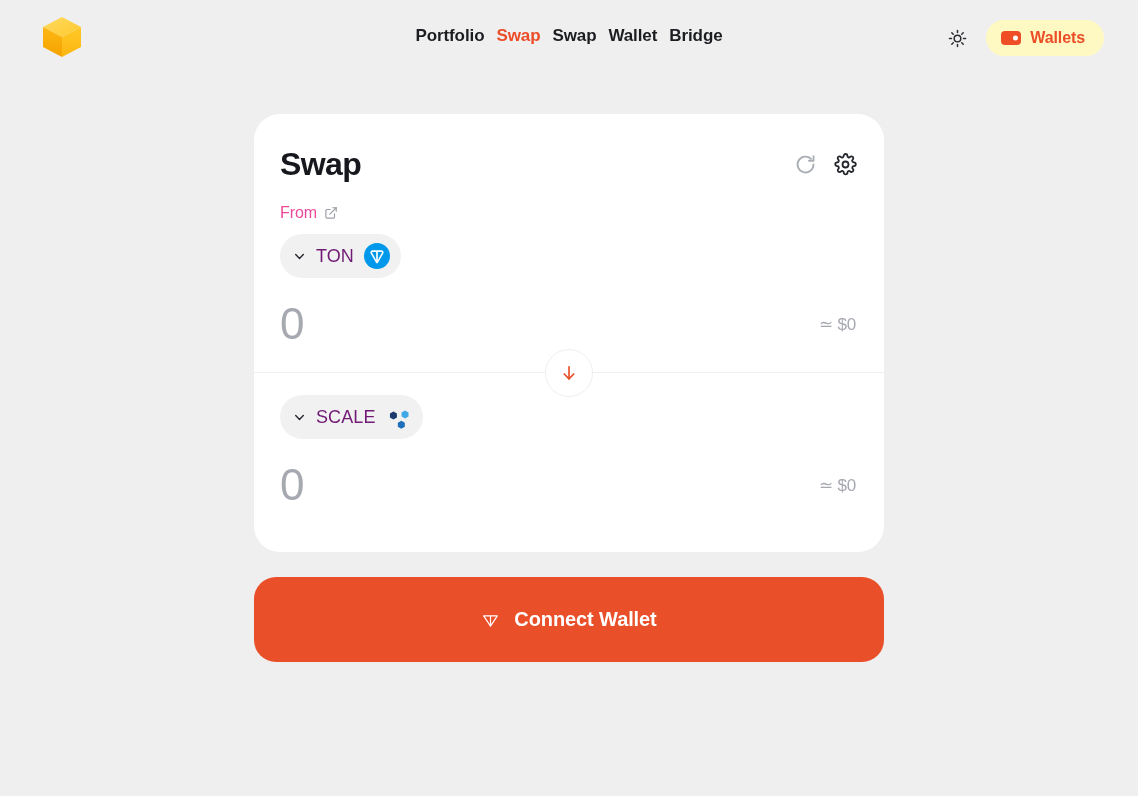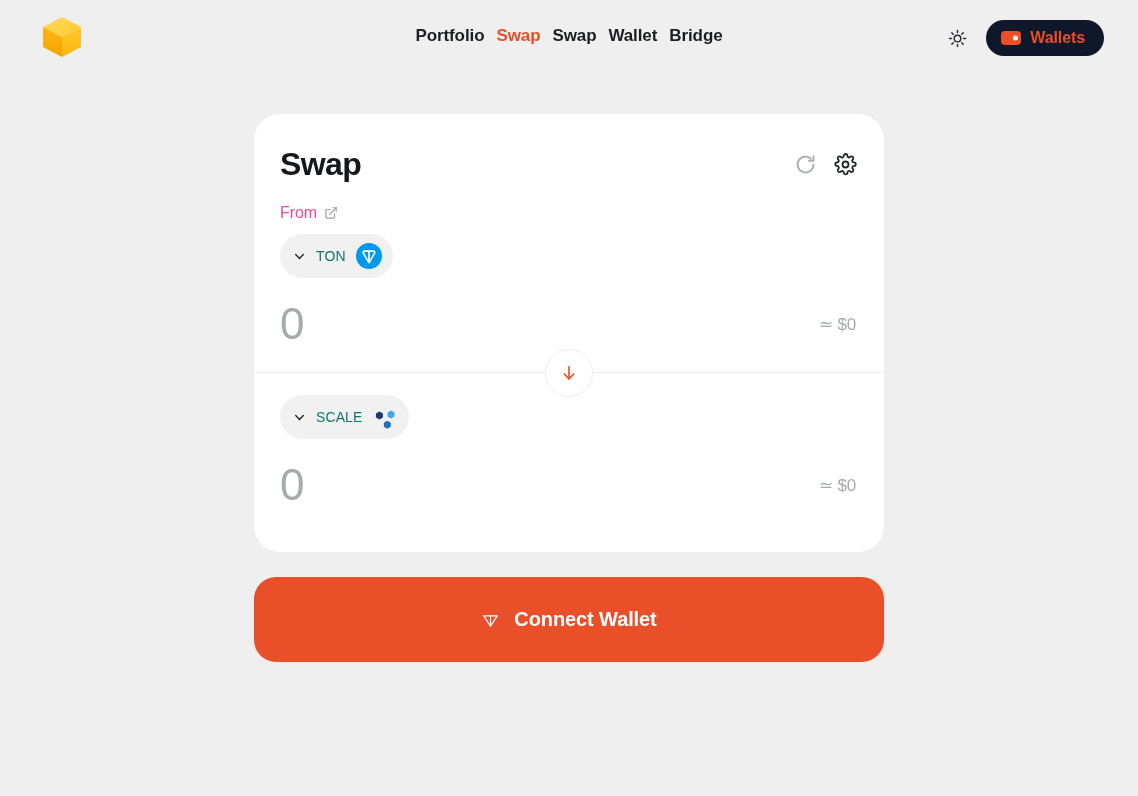--- a/index.html
+++ b/index.html
@@ -66,21 +66,21 @@
   .theme-toggle {
     width: 30px; height: 30px;
     display: flex; align-items: center; justify-content: center;
     cursor: pointer;
     background: none; border: none;
   }
   .wallets-btn {
     display: flex;
     align-items: center;
     gap: 9px;
-    background: #0f172a;
+    background: #fef9c3;
     border: none;
     border-radius: 999px;
     padding: 9px 19px 9px 15px;
     cursor: pointer;
     font-family: inherit;
   }
   .wallets-label {
     font-size: 16px;
     font-weight: bold;
     color: #eb4d27;
@@ -161,23 +161,23 @@
     align-items: center;
     gap: 10px;
     background: #f2f1f1;
     border: none;
     border-radius: 999px;
     padding: 9px 11px 9px 13px;
     cursor: pointer;
     font-family: inherit;
   }
   .token-name {
-    font-size: 14px;
+    font-size: 18px;
     font-weight: 500;
-    color: #0f766e;
+    color: #701a75;
     letter-spacing: 0.1px;
   }
   .chev {
     width: 13px; height: 13px;
     display: block;
   }
   .token-logo { width: 26px; height: 26px; display: block; flex: none; }
 
   .amount-row {
     display: flex;

